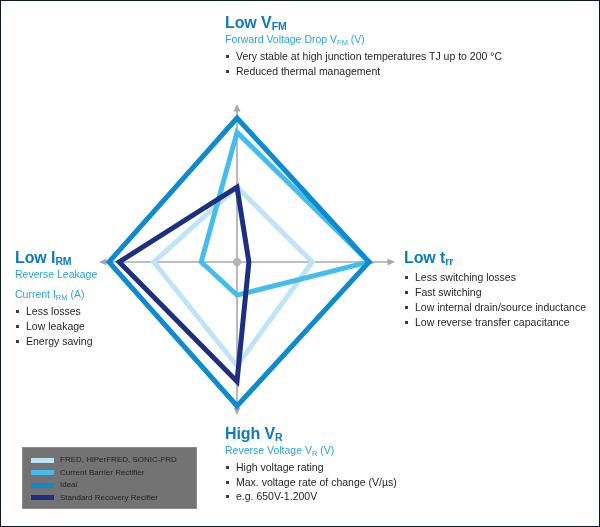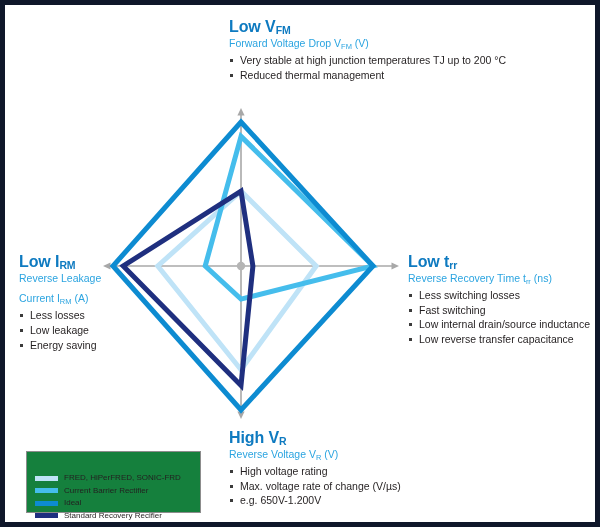--- a/index.html
+++ b/index.html
@@ -6,21 +6,21 @@
   html, body {
     width: 600px; height: 527px;
     background: #ffffff;
     font-family: "Liberation Sans", sans-serif;
     overflow: hidden;
   }
   #page {
     position: relative;
     width: 600px; height: 527px;
     background: #ffffff;
-    border: 5px solid #0f172a;
+    border: 1px solid #0f172a;
   }
 
   
   .block { position: absolute; }
   .h-title {
     font-size: 16px;
     font-weight: bold;
     color: #0e7ac0;
     line-height: 1.05;
     letter-spacing: -0.1px;
@@ -55,22 +55,22 @@
 
   
   #radar { position: absolute; left: 0; top: 0; }
 
   
   #legend {
     position: absolute;
     left: 21px; top: 446px;
     width: 175px; height: 62px;
     border: 1px solid #8c8c8c;
-    background: #15803d;
-    padding: 20px 7px 5px 8px;
+    background: #737373;
+    padding: 6px 7px 5px 8px;
   }
   .legend-row { display: flex; align-items: center; height: 12.5px; }
   .legend-swatch { width: 23px; height: 5px; flex: 0 0 23px; margin-right: 6px; }
   .legend-label { font-size: 8px; color: #231f20; white-space: nowrap; line-height: 1; }
 </style>
 </head>
 <body>
 
 <div id="page">
 
@@ -100,21 +100,20 @@
     <div class="h-title"><span>Low V</span><sub>FM</sub></div>
     <div class="h-sub"><span>Forward Voltage Drop V</span><sub>FM</sub><span> (V)</span></div>
     <ul class="bullets">
       <li>Very stable at high junction temperatures TJ up to 200 °C</li>
       <li>Reduced thermal management</li>
     </ul>
   </div>
 
   <div class="block" style="left:403px; top:249px;">
     <div class="h-title"><span>Low t</span><sub>rr</sub></div>
-    <div class="h-sub"><span>Reverse Recovery Time t</span><sub>rr</sub><span> (ns)</span></div>
     <ul class="bullets">
       <li>Less switching losses</li>
       <li>Fast switching</li>
       <li>Low internal drain/source inductance</li>
       <li>Low reverse transfer capacitance</li>
     </ul>
   </div>
 
   <div class="block" style="left:224px; top:425px;">
     <div class="h-title"><span>High V</span><sub>R</sub></div>

